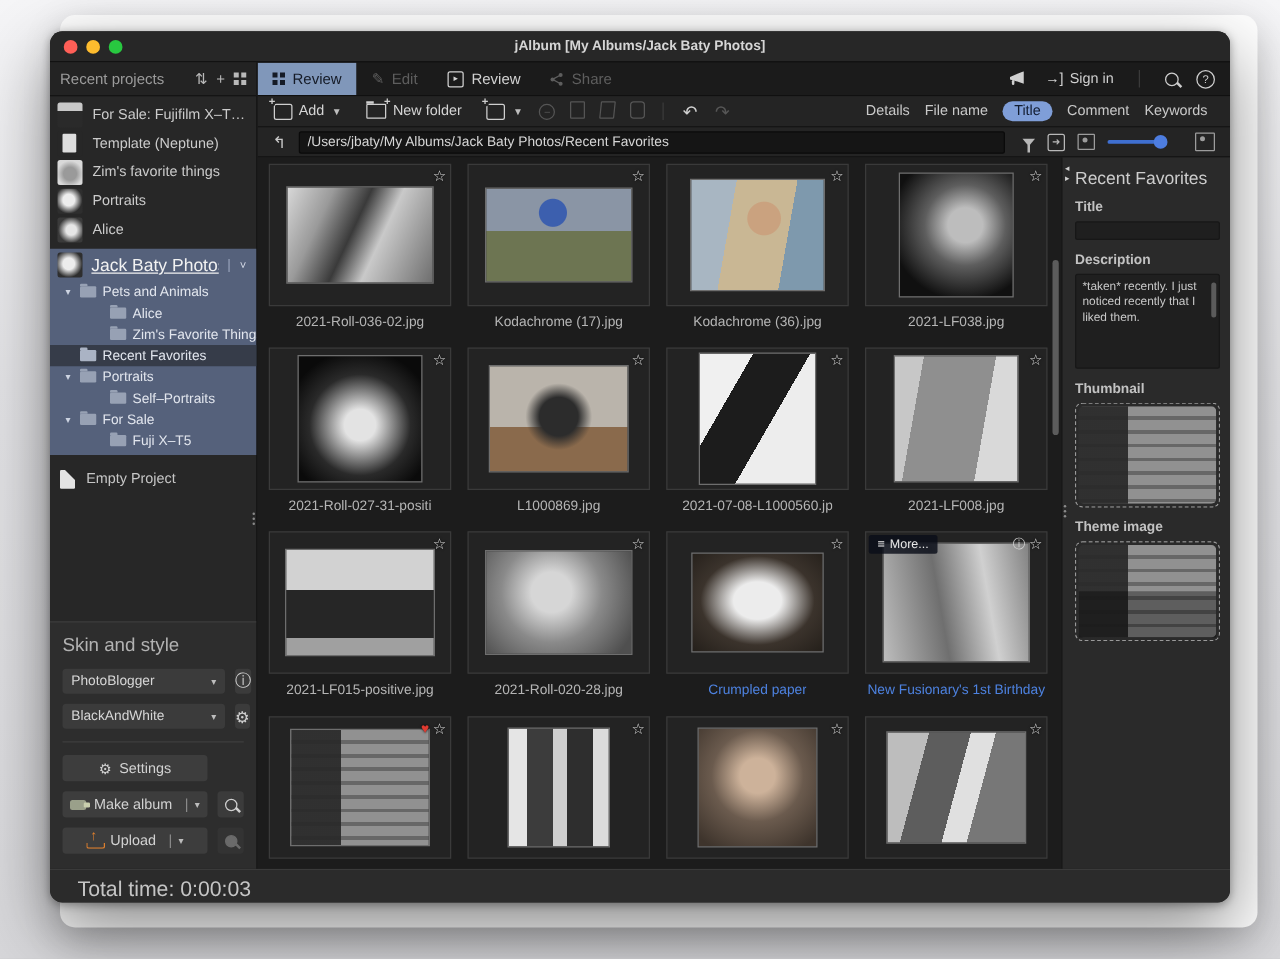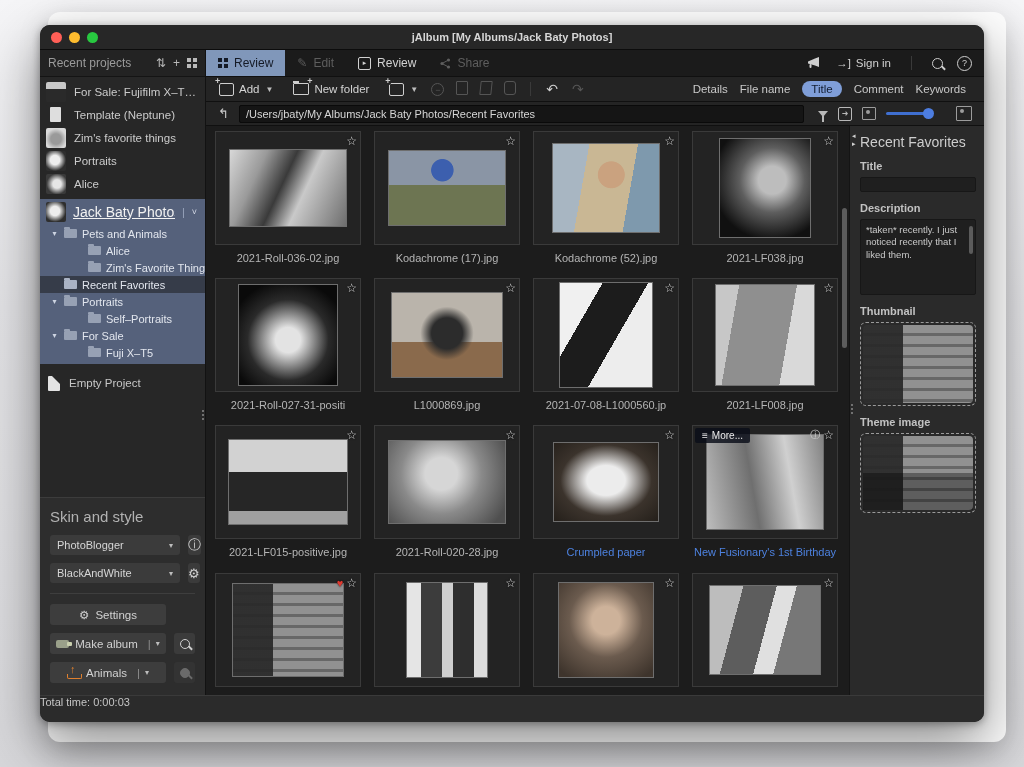--- a/index.html
+++ b/index.html
@@ -163,21 +163,21 @@
   .titleinput{width:100%;height:15px;background:#1f1f1f;border:1px solid #171717;border-radius:2px;box-sizing:border-box;outline:none;color:#ddd;font-size:10px;font-family:"Liberation Sans",sans-serif;}
   .descbox{position:relative;background:#1f1f1f;border:1px solid #171717;border-radius:2px;height:66px;padding:4px 8px 4px 5px;color:#c9c9c9;font-size:9.5px;line-height:1.3;overflow:hidden;}
   .descthumb{position:absolute;right:2px;top:6px;width:4px;height:28px;background:#5b5b5b;border-radius:2px;}
   .dashed{border:1.5px dashed #9a9a9a;border-radius:6px;padding:2px;}
   .thumbart{height:78px;border-radius:4px;}
   .themeart{height:74px;border-radius:4px;position:relative;}
   .themeart::after{content:"";position:absolute;inset:50% 0 0 0;background:rgba(0,0,0,.35);}
   .vdots{position:absolute;display:flex;flex-direction:column;gap:2px;}
   .vdots i{width:2px;height:2px;border-radius:50%;background:#8a8a8a;display:block;}
   
-  .statusbar{height:26px;background:#2b2b2b;border-top:1px solid #3a3a3a;display:flex;align-items:flex-start;font-size:11px;color:#c5c5c5;flex:0 0 auto;}
+  .statusbar{height:26px;background:#2b2b2b;border-top:1px solid #3a3a3a;display:flex;align-items:flex-end;padding-left:22px;font-size:17px;color:#c5c5c5;flex:0 0 auto;}
   
   .megaphone{display:inline-block;}
 </style>
 </head>
 <body>
 
 <div class="backwin"></div>
 
 <div class="window">
 
@@ -319,21 +319,21 @@
             <span>Make album</span>
             <span class="splitcar">|<span class="caret">▾</span></span>
           </div>
           <div class="sqbtn" style="height:21px">
               <span class="mag"></span>
             </div>
         </div>
         <div class="srow" style="margin-bottom:2px;">
           <div class="btn w">
             <span class="upl"></span>
-            <span>Animals</span>
+            <span>Upload</span>
             <span class="splitcar">|<span class="caret">▾</span></span>
           </div>
           <div class="sqbtn dim" style="height:21px;background:#333;">
               <span class="mag"></span>
             </div>
         </div>
       </div>
     </div>
 
     <div class="content">
@@ -447,21 +447,21 @@
                 </div>
                 <div class="clabel">Kodachrome (17).jpg</div>
               </div>
               <div class="cell">
                 <div class="imgbox">
                   <div class="photo p3" style="width: 108px; height: 90px;"></div>
                   <div class="cicons">
                     <span class="star">☆</span>
                   </div>
                 </div>
-                <div class="clabel">Kodachrome (52).jpg</div>
+                <div class="clabel">Kodachrome (36).jpg</div>
               </div>
               <div class="cell">
                 <div class="imgbox">
                   <div class="photo p4" style="width: 92px; height: 100px;"></div>
                   <div class="cicons">
                     <span class="star">☆</span>
                   </div>
                 </div>
                 <div class="clabel">2021-LF038.jpg</div>
               </div>

